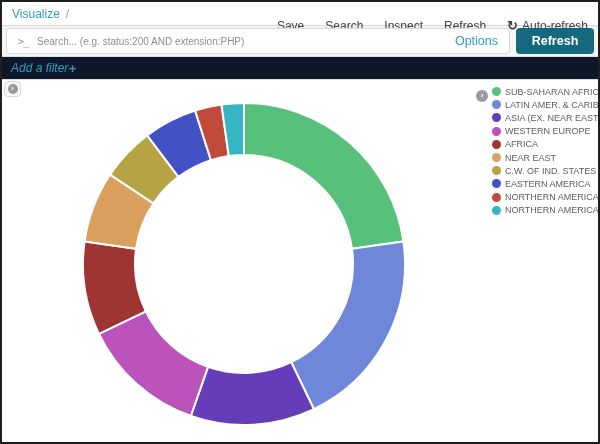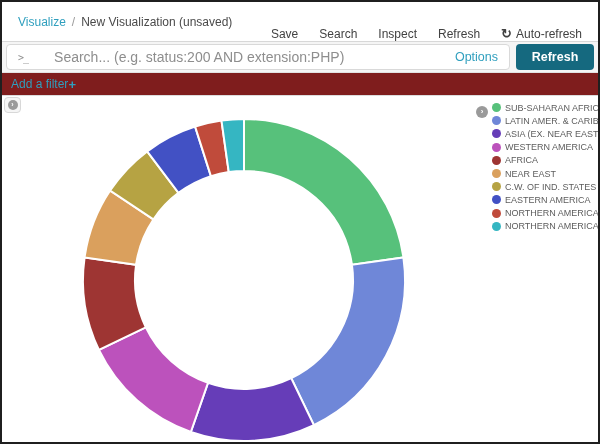--- a/index.html
+++ b/index.html
@@ -3,56 +3,56 @@
 <meta charset="utf-8">
 <style>
   * { box-sizing: border-box; margin: 0; padding: 0; }
   body { background: #e8e8e8; font-family: "Liberation Sans", sans-serif; }
   .frame {
     position: relative; width: 600px; height: 444px;
     border: 2px solid #1f1f1f; background: #fff; overflow: hidden;
   }
   
   .topbar {
-    height: 40px; display: flex; align-items: center;
-    padding: 0 16px; border-bottom: 1px solid #d8d8d8; background: #fff;
+    height: 24px; display: flex; align-items: center;
+    padding: 0 10px; border-bottom: 1px solid #d8d8d8; background: #fff;
   }
   .breadcrumb { display: flex; align-items: center; gap: 6px; font-size: 12px; }
   .crumb-link { color: #2f9fbe; cursor: pointer; }
   .crumb-sep { color: #9a9a9a; }
   .crumb-current { color: #4a4a4a; }
   .topnav { margin-left: auto; display: flex; align-items: center; gap: 21px; font-size: 12px; color: #424242; }
   .topnav-item { cursor: pointer; margin-top: 24px; }
   .autorefresh { display: flex; align-items: center; gap: 4px; }
   .autorefresh .ico { font-weight: 700; font-size: 13px; line-height: 1; }
   
   .query-row {
     height: 31px; background: #f5f5f5; display: flex; align-items: center;
     padding: 0 4px; border-bottom: 1px solid #e2e2e2;
   }
   .search-box {
     flex: 1; height: 26px; background: #fff; border: 1px solid #d9d9d9;
     border-radius: 4px; display: flex; align-items: center; padding: 0 11px;
   }
   .prompt-ico { font-family: "DejaVu Sans Mono", monospace; font-size: 10px; color: #8d8d8d; margin-right: 9px; letter-spacing: -1px; }
   .search-box input {
-    flex: 1; border: none; outline: none; font-size: 14px; color: #0369a1;
-    font-family: "Liberation Sans", sans-serif; background: transparent; margin-left: 17px;
+    flex: 1; border: none; outline: none; font-size: 10px; color: #0369a1;
+    font-family: "Liberation Sans", sans-serif; background: transparent;
   }
   .search-box input::placeholder { color: #8e8e8e; }
   .options-link { color: #2f9fbe; font-size: 12.5px; margin-left: 22px; cursor: pointer; }
   .refresh-btn {
     width: 78px; height: 26px; margin-left: 6px; border: none; border-radius: 4px;
     background: #15697f; color: #fff; font-size: 12.5px; font-weight: 600;
     font-family: "Liberation Sans", sans-serif; cursor: pointer;
   }
   
   .filter-row {
     height: 23px; display: flex; align-items: center; 
-    padding: 0 9px; border-bottom: 1px solid #dcdcdc; background: #7f1d1d;
+    padding: 0 9px; border-bottom: 1px solid #dcdcdc; background: #0f172a; font-style: italic;
   }
   .add-filter { color: #2f9fbe; font-size: 12px; cursor: pointer; }
   .plus-ico { color: #2f9fbe; font-size: 13px; font-weight: 700; cursor: pointer; }
   
   .chart-area { position: relative; height: 359px; background: #fff; }
   .collapse-btn {
     position: absolute; left: 2px; top: 1px; width: 17px; height: 16px;
     background: #f5f5f5; border: 1px solid #d8d8d8; border-radius: 4px;
     display: flex; align-items: center; justify-content: center; cursor: pointer; padding: 0;
   }
@@ -74,21 +74,20 @@
 </style>
 </head>
 <body>
 
 <div class="frame">
 
   <div class="topbar">
     <div class="breadcrumb">
       <span class="crumb-link">Visualize</span>
       <span class="crumb-sep">/</span>
-      <span class="crumb-current">New Visualization (unsaved)</span>
     </div>
     <div class="topnav">
       <span class="topnav-item">Save</span>
       <span class="topnav-item">Search</span>
       <span class="topnav-item">Inspect</span>
       <span class="topnav-item">Refresh</span>
       <span class="topnav-item autorefresh">
         <span class="ico">↻</span>
         <span>Auto-refresh</span>
       </span>
@@ -139,21 +138,21 @@
           <li>
             <span class="dot" style="background: rgb(111, 135, 216);"></span>
             <span class="lbl">LATIN AMER. &amp; CARIB</span>
           </li>
           <li>
             <span class="dot" style="background: rgb(102, 61, 184);"></span>
             <span class="lbl">ASIA (EX. NEAR EAST)</span>
           </li>
           <li>
             <span class="dot" style="background: rgb(188, 82, 188);"></span>
-            <span class="lbl">WESTERN AMERICA</span>
+            <span class="lbl">WESTERN EUROPE</span>
           </li>
           <li>
             <span class="dot" style="background: rgb(158, 53, 51);"></span>
             <span class="lbl">AFRICA</span>
           </li>
           <li>
             <span class="dot" style="background: rgb(218, 160, 93);"></span>
             <span class="lbl">NEAR EAST</span>
           </li>
           <li>

